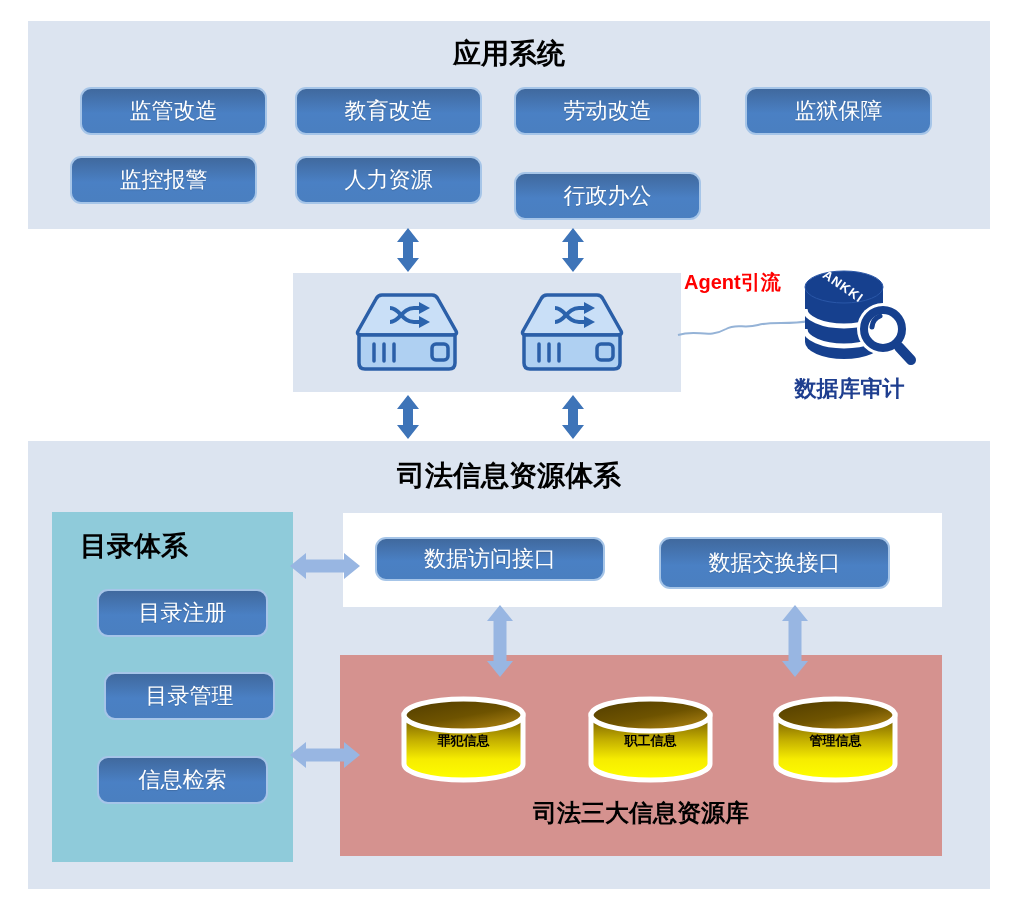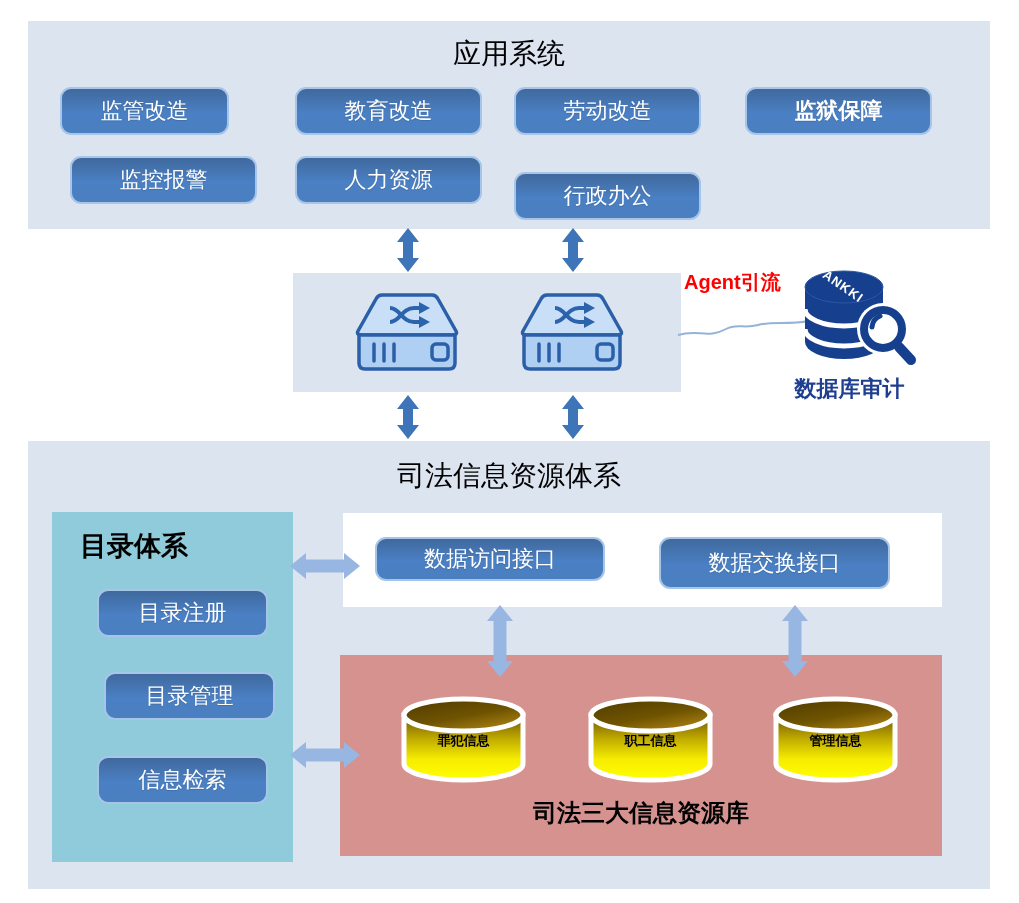--- a/index.html
+++ b/index.html
@@ -4,21 +4,21 @@
 <style>
   html,body{margin:0;padding:0;background:#fff;}
   #canvas{
     position:relative;width:1019px;height:903px;background:#ffffff;
     font-family:"Liberation Sans",sans-serif;overflow:hidden;
   }
   .abs{position:absolute;}
   .panel{position:absolute;background:#dce4f0;}
   .panel-title{
     position:absolute;left:0;width:100%;text-align:center;
-    font-size:28px;font-weight:normal;color:#000;
+    font-size:28px;font-weight:bold;color:#000;
   }
   .btn{
     position:absolute;box-sizing:border-box;border-radius:11px;
     background:linear-gradient(180deg,#40699e 0%,#4a80c4 55%,#4a7fc0 100%);
     border:2px solid #a6c5e8;color:#fff;font-size:22px;
     display:flex;align-items:center;justify-content:center;
     text-shadow:0 1px 1px rgba(0,0,0,0.15);
   }
   .catalog-box{position:absolute;background:#8fcbda;}
   .catalog-title{position:absolute;left:0;width:100%;text-align:left;font-size:27px;font-weight:bold;color:#000;margin-left:28px;}
@@ -52,24 +52,24 @@
         <stop offset="0.6" stop-color="#6e5300"></stop>
         <stop offset="1" stop-color="#a87f10"></stop>
       </linearGradient>
     </defs>
   </svg>
 
   <div class="panel" style="left:28px;top:21px;width:962px;height:208px;">
     <div class="panel-title" style="top:14px;">应用系统</div>
   </div>
 
-  <div class="btn" style="left:60px;top:87px;width:169px;height:48px;">监管改造</div>
+  <div class="btn" style="left:80px;top:87px;width:187px;height:48px;">监管改造</div>
   <div class="btn" style="left:295px;top:87px;width:187px;height:48px;">教育改造</div>
   <div class="btn" style="left:514px;top:87px;width:187px;height:48px;">劳动改造</div>
-  <div class="btn" style="left:745px;top:87px;width:187px;height:48px;font-weight:bold;">监狱保障</div>
+  <div class="btn" style="left:745px;top:87px;width:187px;height:48px;">监狱保障</div>
   <div class="btn" style="left:70px;top:156px;width:187px;height:48px;">监控报警</div>
   <div class="btn" style="left:295px;top:156px;width:187px;height:48px;">人力资源</div>
   <div class="btn" style="left:514px;top:172px;width:187px;height:48px;">行政办公</div>
 
   <svg class="abs" style="left:397px;top:228px;" width="22" height="44" viewBox="0 0 22 44">
     <polygon points="11,0 22,14 16,14 16,30 22,30 11,44 0,30 6,30 6,14 0,14" fill="#3e74b8"></polygon>
   </svg>
   <svg class="abs" style="left:562px;top:228px;" width="22" height="44" viewBox="0 0 22 44">
     <polygon points="11,0 22,14 16,14 16,30 22,30 11,44 0,30 6,30 6,14 0,14" fill="#3e74b8"></polygon>
   </svg>

